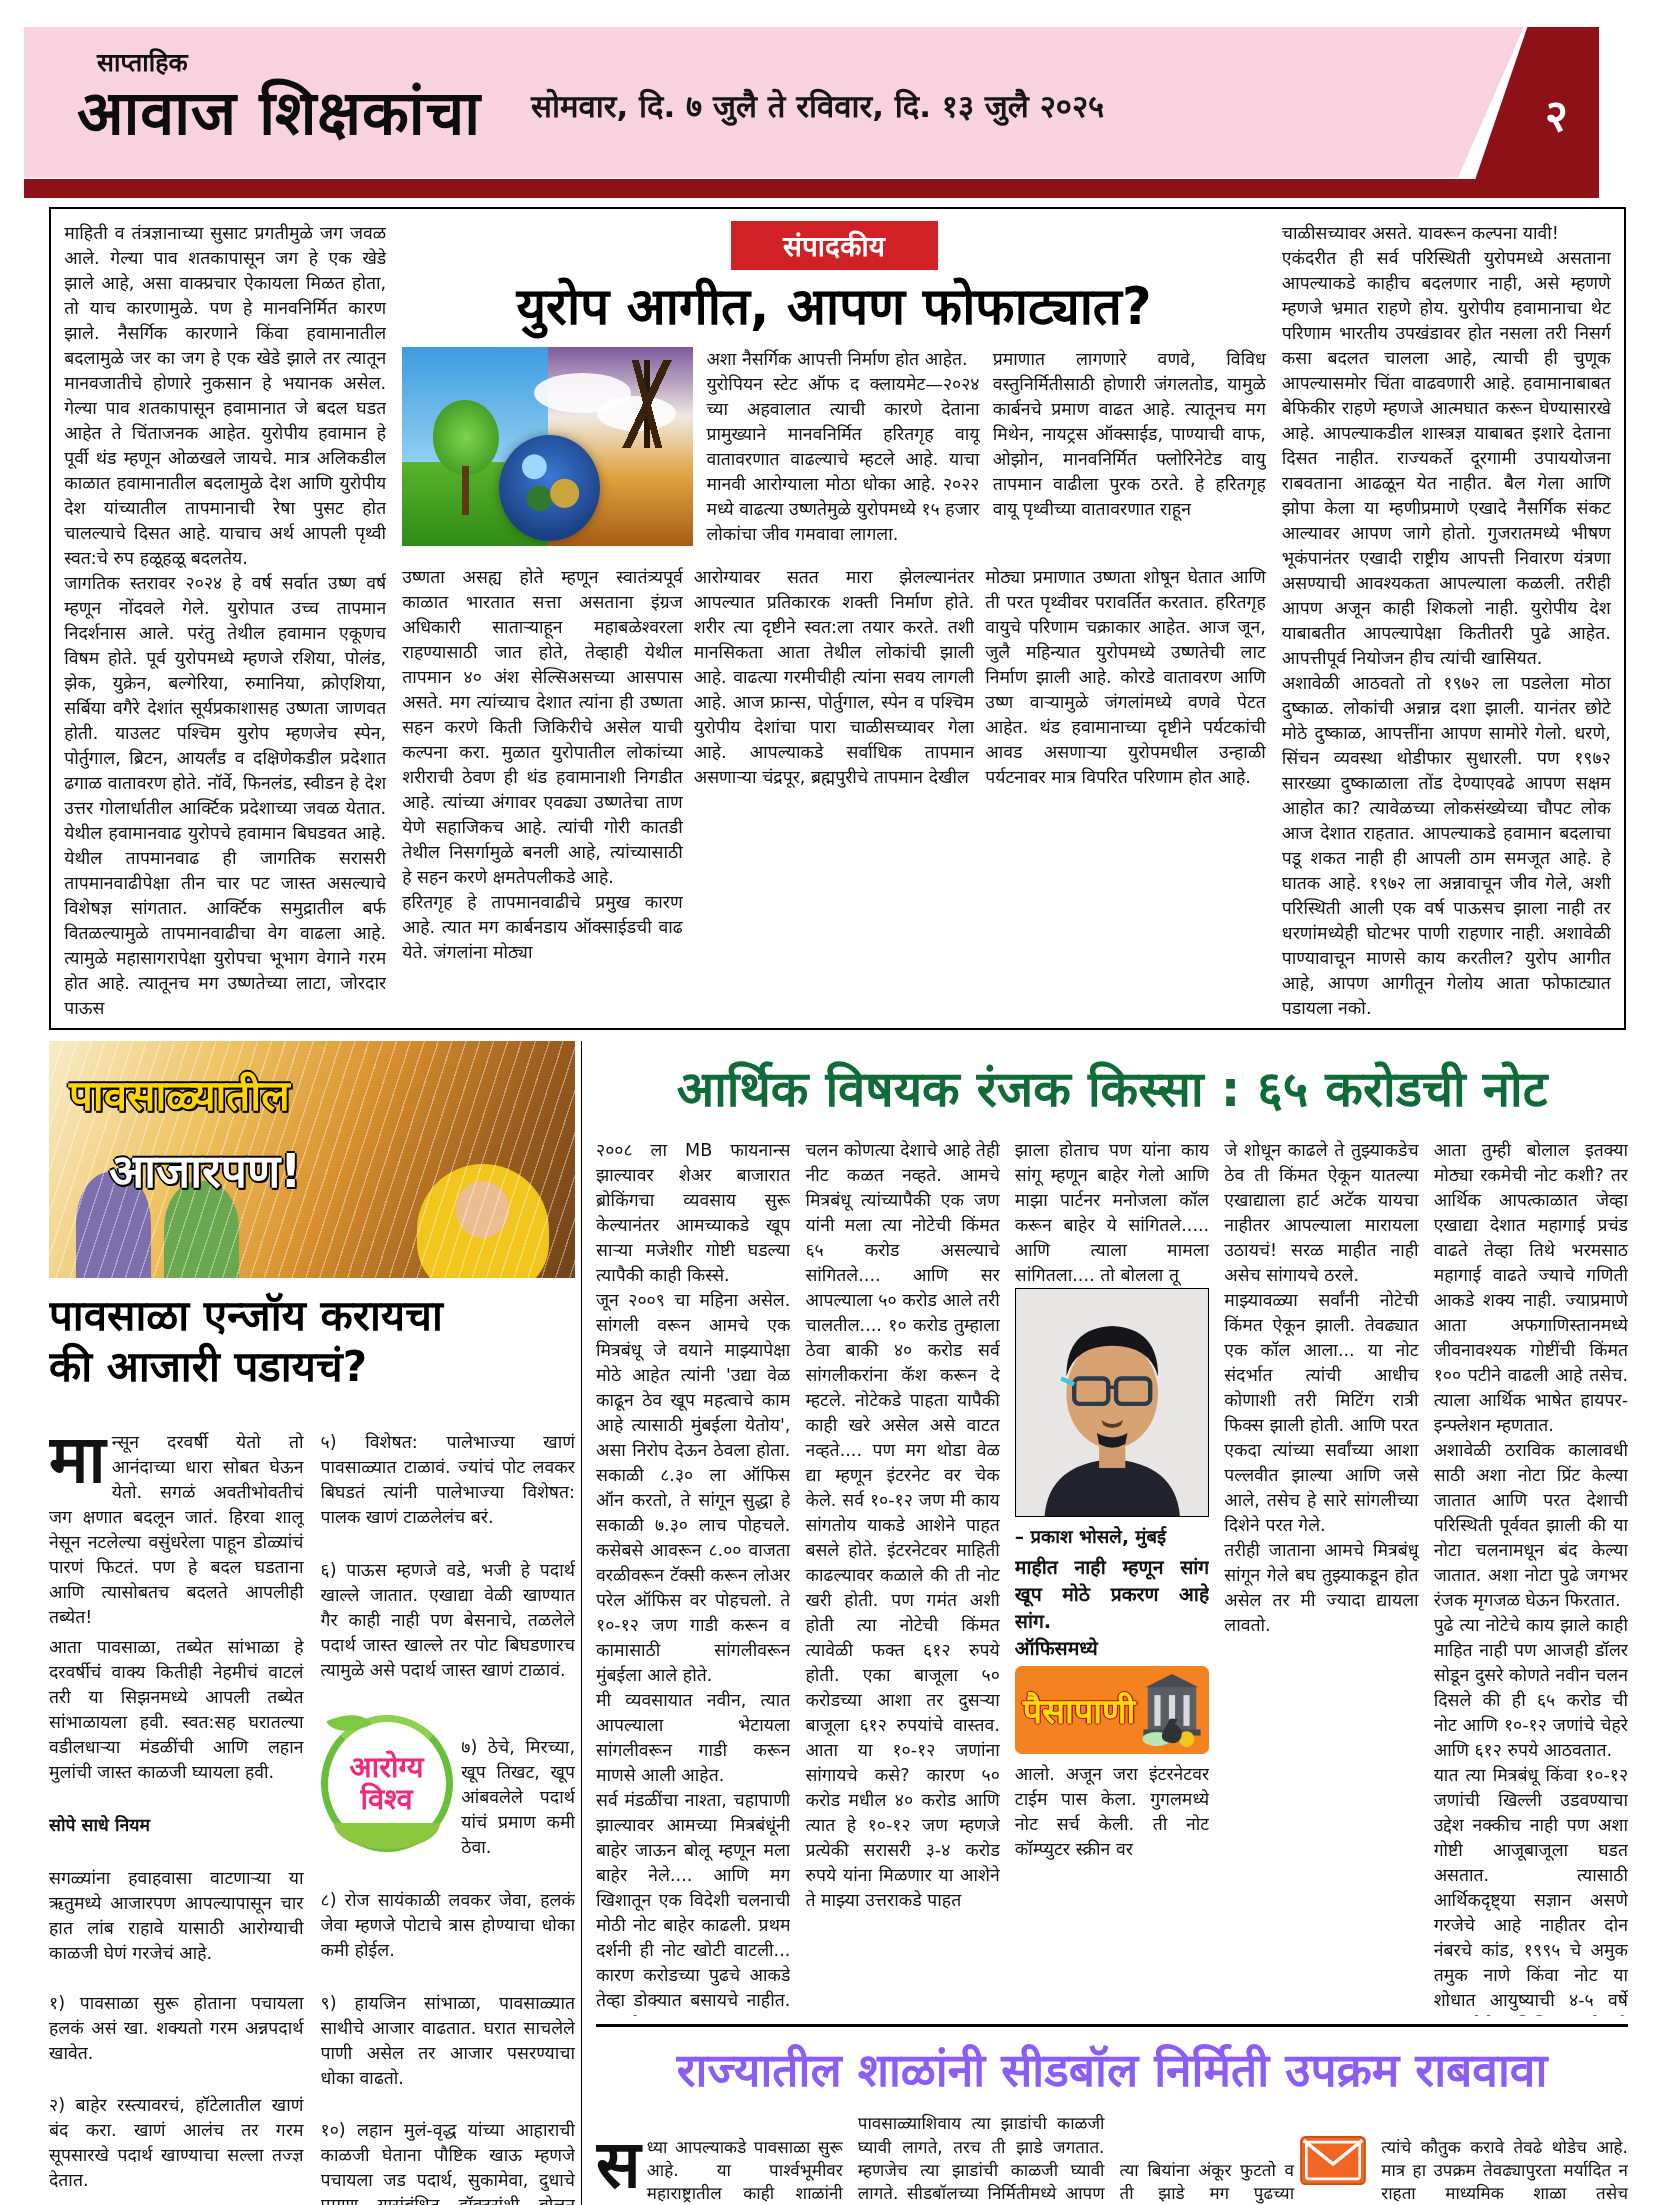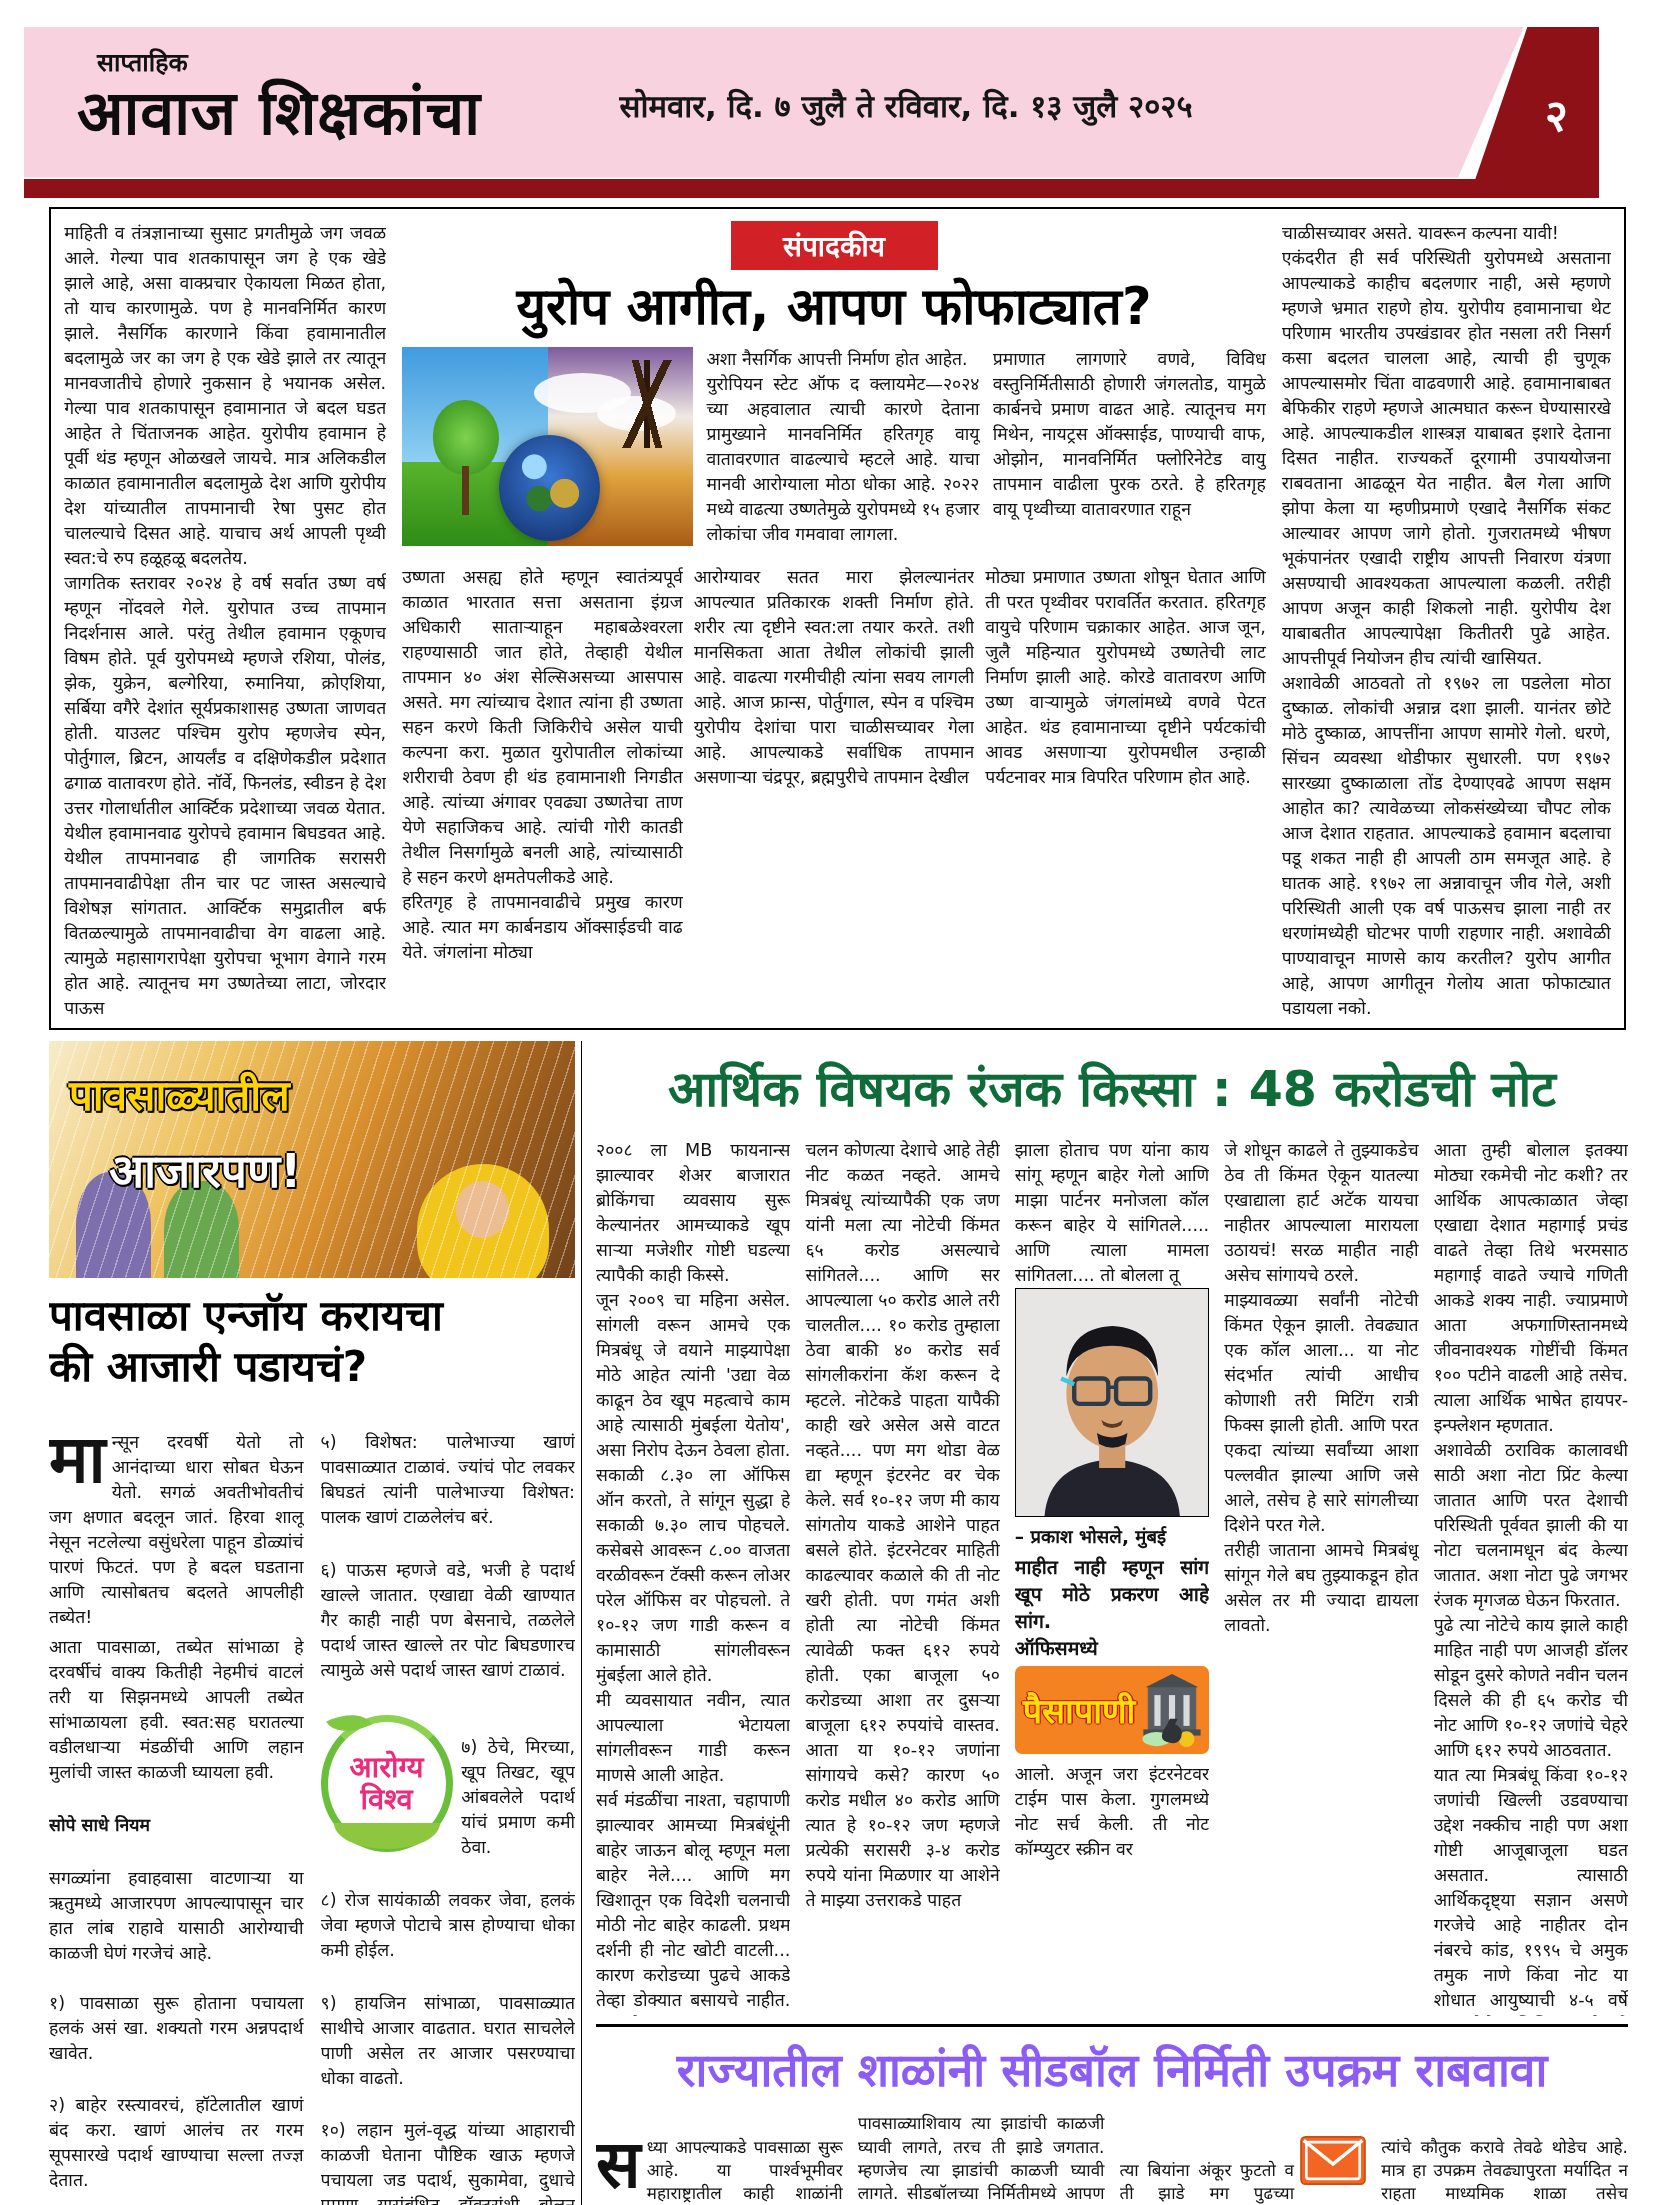--- a/index.html
+++ b/index.html
@@ -3,21 +3,21 @@
 <meta charset="utf-8">
 <style>
   html,body{margin:0;padding:0;}
   body{width:1673px;height:2522px;background:#ffffff;font-family:"DejaVu Sans",sans-serif;position:relative;overflow:hidden;color:#111;}
   .marathi-body{font-size:17.6px;line-height:25px;text-align:justify;white-space:pre-line;color:#131313;overflow:hidden;}
   
   .pink-band{position:absolute;left:24px;top:26.5px;width:1500px;height:151px;background:#f9d2df;
     clip-path:polygon(0 0,100% 0,calc(100% - 66px) 100%,0 100%);}
   .weekly{position:absolute;left:73px;top:17px;font-size:25px;font-weight:700;color:#111;}
   .paper-title{position:absolute;left:53px;top:42px;font-size:61px;font-weight:700;color:#0d0d0d;letter-spacing:0.9px;}
-  .date-line{position:absolute;left:507px;top:57px;width:750px;text-align:center;font-size:31px;font-weight:700;color:#161616;}
+  .date-line{position:absolute;left:507px;top:57px;width:750px;text-align:left;font-size:31px;font-weight:700;color:#161616;}
   .corner{position:absolute;left:1469px;top:26.5px;width:130px;height:171px;background:#8e1118;
     clip-path:polygon(45% 0,100% 0,100% 100%,0 100%);}
   .corner span{position:absolute;right:31px;top:57px;color:#ffffff;font-size:44px;font-weight:700;}
   .maroon-bar{position:absolute;left:24px;top:179px;width:1575px;height:18.5px;background:#8e1118;}
   
   .ed-box{position:absolute;left:49px;top:207px;width:1577px;height:823px;border:2.6px solid #000;box-sizing:border-box;
     padding:11.5px 13.2px;display:flex;gap:16px;overflow:hidden;background:#fff;}
   .ed-col-left{width:322px;flex:none;}
   .ed-col-right{width:329px;flex:none;}
   .ed-center{flex:1;display:flex;flex-direction:column;overflow:hidden;}
@@ -179,21 +179,21 @@
       <div class="tip">८) रोज सायंकाळी लवकर जेवा, हलकं जेवा म्हणजे पोटाचे त्रास होण्याचा धोका कमी होईल.</div>
       <div class="tip">९) हायजिन सांभाळा, पावसाळ्यात साथीचे आजार वाढतात. घरात साचलेले पाणी असेल तर आजार पसरण्याचा धोका वाढतो.</div>
       <div class="tip">१०) लहान मुलं-वृद्ध यांच्या आहाराची काळजी घेताना पौष्टिक खाऊ म्हणजे पचायला जड पदार्थ, सुकामेवा, दुधाचे प्रमाण यासंबंधित डॉक्टरांशी बोलून ठरवा.</div>
     </div>
   </div>
 </section>
 
 <div class="vrule"></div>
 
 <section class="fin-block">
-  <h2 class="fin-headline" style="margin:0;">आर्थिक विषयक रंजक किस्सा : 48 करोडची नोट</h2>
+  <h2 class="fin-headline" style="margin:0;">आर्थिक विषयक रंजक किस्सा : ६५ करोडची नोट</h2>
   <div class="fin-body">
     <div class="fin-col marathi-body">२००८ ला MB फायनान्स झाल्यावर शेअर बाजारात ब्रोकिंगचा व्यवसाय सुरू केल्यानंतर आमच्याकडे खूप साऱ्या मजेशीर गोष्टी घडल्या त्यापैकी काही किस्से.
 जून २००९ चा महिना असेल. सांगली वरून आमचे एक मित्रबंधू जे वयाने माझ्यापेक्षा मोठे आहेत त्यांनी 'उद्या वेळ काढून ठेव खूप महत्वाचे काम आहे त्यासाठी मुंबईला येतोय', असा निरोप देऊन ठेवला होता. सकाळी ८.३० ला ऑफिस ऑन करतो, ते सांगून सुद्धा हे सकाळी ७.३० लाच पोहचले. कसेबसे आवरून ८.०० वाजता वरळीवरून टॅक्सी करून लोअर परेल ऑफिस वर पोहचलो. ते १०-१२ जण गाडी करून व कामासाठी सांगलीवरून मुंबईला आले होते.
 मी व्यवसायात नवीन, त्यात आपल्याला भेटायला सांगलीवरून गाडी करून माणसे आली आहेत.
 सर्व मंडळींचा नाश्ता, चहापाणी झाल्यावर आमच्या मित्रबंधूंनी बाहेर जाऊन बोलू म्हणून मला बाहेर नेले.... आणि मग खिशातून एक विदेशी चलनाची मोठी नोट बाहेर काढली. प्रथम दर्शनी ही नोट खोटी वाटली... कारण करोडच्या पुढचे आकडे तेव्हा डोक्यात बसायचे नाहीत. त्यात हे</div>
     <div class="fin-col marathi-body">चलन कोणत्या देशाचे आहे तेही नीट कळत नव्हते. आमचे मित्रबंधू त्यांच्यापैकी एक जण यांनी मला त्या नोटेची किंमत ६५ करोड असल्याचे सांगितले.... आणि सर आपल्याला ५० करोड आले तरी चालतील.... १० करोड तुम्हाला ठेवा बाकी ४० करोड सर्व सांगलीकरांना कॅश करून दे म्हटले. नोटेकडे पाहता यापैकी काही खरे असेल असे वाटत नव्हते.... पण मग थोडा वेळ द्या म्हणून इंटरनेट वर चेक केले. सर्व १०-१२ जण मी काय सांगतोय याकडे आशेने पाहत बसले होते. इंटरनेटवर माहिती काढल्यावर कळाले की ती नोट खरी होती. पण गमंत अशी होती त्या नोटेची किंमत त्यावेळी फक्त ६१२ रुपये होती. एका बाजूला ५० करोडच्या आशा तर दुसऱ्या बाजूला ६१२ रुपयांचे वास्तव. आता या १०-१२ जणांना सांगायचे कसे? कारण ५० करोड मधील ४० करोड आणि त्यात हे १०-१२ जण म्हणजे प्रत्येकी सरासरी ३-४ करोड रुपये यांना मिळणार या आशेने ते माझ्या उत्तराकडे पाहत</div>
     <div class="fin-col">
       <div class="marathi-body">झाला होताच पण यांना काय सांगू म्हणून बाहेर गेलो आणि माझा पार्टनर मनोजला कॉल करून बाहेर ये सांगितले..... आणि त्याला मामला सांगितला.... तो बोलला तू</div>
       <svg class="portrait" viewBox="0 0 430 520" xmlns="http://www.w3.org/2000/svg">
         <rect x="0" y="0" width="430" height="520" fill="#e7e6e4"></rect>

